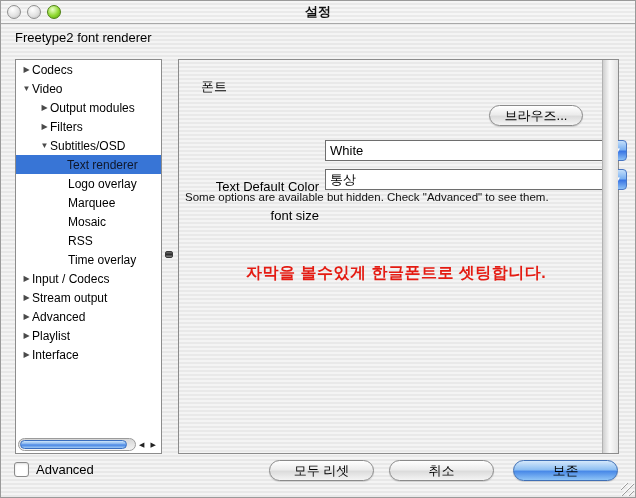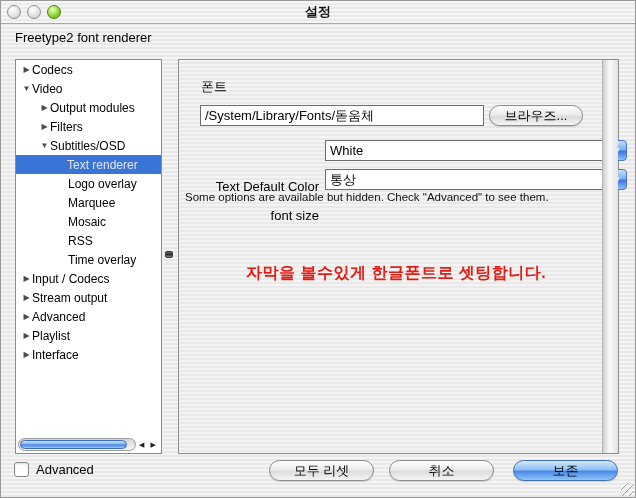--- a/index.html
+++ b/index.html
@@ -28,21 +28,21 @@
   .light.green{background:radial-gradient(circle at 38% 30%,#eaffc8,#8fd830 55%,#56a00e);border:1px solid #4c7f12;}
   #light-close{left:6px;} #light-min{left:26px;} #light-zoom{left:46px;}
   
   #heading{position:absolute;left:14px;top:29px;font-size:13px;color:#000;}
   
   #sidebar{
     position:absolute;left:14px;top:58px;width:147px;height:395px;
     background:#ffffff;border:1px solid #8c8c8c;box-sizing:border-box;overflow:hidden;
   }
   .trow{height:19px;display:flex;align-items:center;font-size:12px;color:#000;white-space:nowrap;}
-  .trow.sel{background:#3875d6;color:#e5e5e5;padding-left:40px;}
+  .trow.sel{background:#3875d6;color:#0f172a;padding-left:40px;}
   .tri{width:11px;font-size:8px;color:#4a4a4a;text-align:center;flex:0 0 11px;line-height:19px;}
   .lvl0{padding-left:5px;}
   .lvl1{padding-left:23px;}
   .lvl2{padding-left:41px;}
   .tspacer{flex:0 0 11px;}
   
   #hscroll{position:absolute;left:2px;right:2px;bottom:1px;height:15px;display:flex;align-items:center;}
   #hscroll-track{
     position:relative;flex:0 0 118px;height:13px;border:1px solid #9b9b9b;border-radius:7px;
     background:linear-gradient(to bottom,#d6d6d6,#f4f4f4);box-sizing:border-box;
@@ -215,21 +215,20 @@
       <span class="hs-arrow">◀</span>
       <span class="hs-arrow">▶</span>
     </div>
   </div>
 
   <div id="splitter-handle"></div>
 
   <div id="panel">
     <div class="plabel" id="font-group-label">폰트</div>
 
-    <input id="font-path-input" type="text" value="/System/Library/Fonts/돋움체" style="">
     <button class="pill" id="browse-button">브라우즈...</button>
 
     <div class="combo-label" id="tdc-label">Text Default Color</div>
     <div class="combo" id="tdc-combo">
       <input class="combo-field" type="text" value="White" style="">
       <span class="combo-btn">
         <span class="combo-arrow">▼</span>
       </span>
     </div>
 

